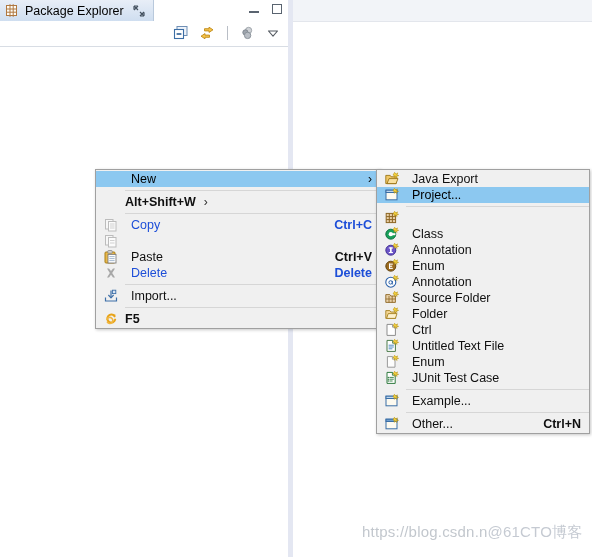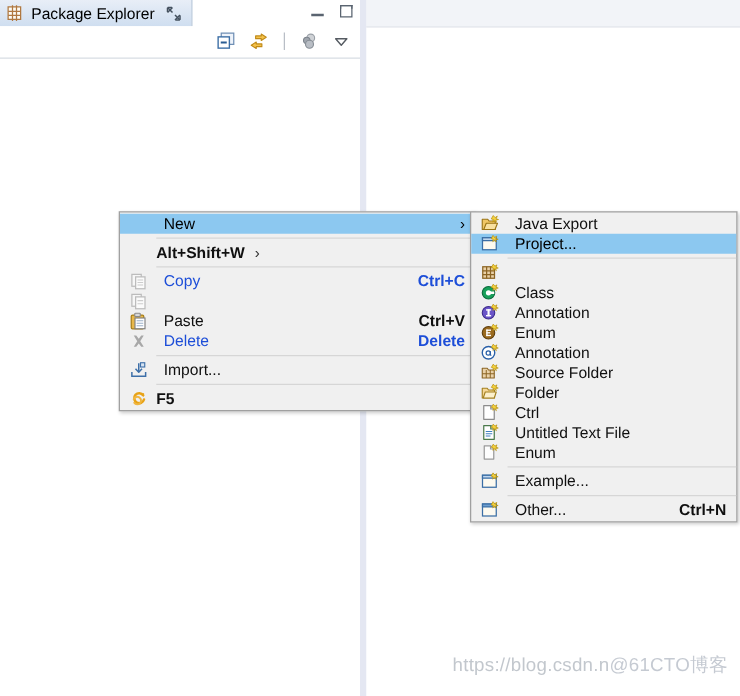--- a/index.html
+++ b/index.html
@@ -564,20 +564,36 @@
       <span class="gutter">
         <svg class="ic" viewBox="0 0 16 16">
           <path d="M3.4 2.6 L8.4 2.6 L11 5.2 L11 13.2 L3.4 13.2 Z" fill="#fdfdfd" stroke="#9a9a9a" stroke-width="1" stroke-linejoin="round"></path>
           <path d="M8.4 2.6 L8.4 5.2 L11 5.2" fill="#ececec" stroke="#9a9a9a" stroke-width="0.9"></path>
           <path d="M10.6 1.3 L11.9 2.9 L13.5 1.9 L12.8 3.9 L14.6 4.4 L12.5 4.8 L13.1 6.5 L11.6 5.1 L10.3 6.3 L10.7 4.4 L9.1 3.9 Z" fill="#f5d23e" stroke="#b8920d" stroke-width="0.6" stroke-linejoin="round"></path>
         </svg>
       </span>
       <span class="label">Enum</span>
     </div>
 
+    <div class="menu-item">
+      <span class="gutter">
+        <svg class="ic" viewBox="0 0 16 16">
+          <path d="M3 2.4 L8.4 2.4 L11.2 5.2 L11.2 13.4 L3 13.4 Z" fill="#ffffff" stroke="#2f7a3f" stroke-width="1" stroke-linejoin="round"></path>
+          <path d="M8.4 2.4 L8.4 5.2 L11.2 5.2" fill="#dcecdc" stroke="#2f7a3f" stroke-width="0.9"></path>
+          <line x1="5.4" y1="7.4" x2="9.8" y2="7.4" stroke="#2f7a3f" stroke-width="0.9"></line>
+          <line x1="5.4" y1="9.2" x2="9.8" y2="9.2" stroke="#2f7a3f" stroke-width="0.9"></line>
+          <line x1="5.4" y1="11" x2="8.6" y2="11" stroke="#2f7a3f" stroke-width="0.9"></line>
+          <circle cx="4.3" cy="7.4" r="0.7" fill="#2f7a3f"></circle>
+          <circle cx="4.3" cy="9.2" r="0.7" fill="#2f7a3f"></circle>
+          <circle cx="4.3" cy="11" r="0.7" fill="#2f7a3f"></circle>
+          <path d="M10.6 1.3 L11.9 2.9 L13.5 1.9 L12.8 3.9 L14.6 4.4 L12.5 4.8 L13.1 6.5 L11.6 5.1 L10.3 6.3 L10.7 4.4 L9.1 3.9 Z" fill="#f5d23e" stroke="#b8920d" stroke-width="0.6" stroke-linejoin="round"></path>
+        </svg>
+      </span>
+      <span class="label">JUnit Test Case</span>
+    </div>
     <div class="menu-sep"></div>
 
     <div class="menu-item">
       <span class="gutter">
         <svg class="ic" viewBox="0 0 16 16">
           <rect x="2" y="3.2" width="11" height="9.6" fill="#fdfaf0" stroke="#3a6ea5" stroke-width="1"></rect>
           <rect x="2" y="3.2" width="11" height="2.3" fill="#bfd6ee" stroke="#3a6ea5" stroke-width="1"></rect>
           <path d="M10.4 1.3 L11.7 2.9 L13.4 1.9 L12.6 3.9 L14.5 4.4 L12.4 4.8 L13 6.5 L11.5 5.1 L10.2 6.3 L10.6 4.4 L9 3.9 Z" fill="#f5d23e" stroke="#b8920d" stroke-width="0.6" stroke-linejoin="round"></path>
         </svg>
       </span>

